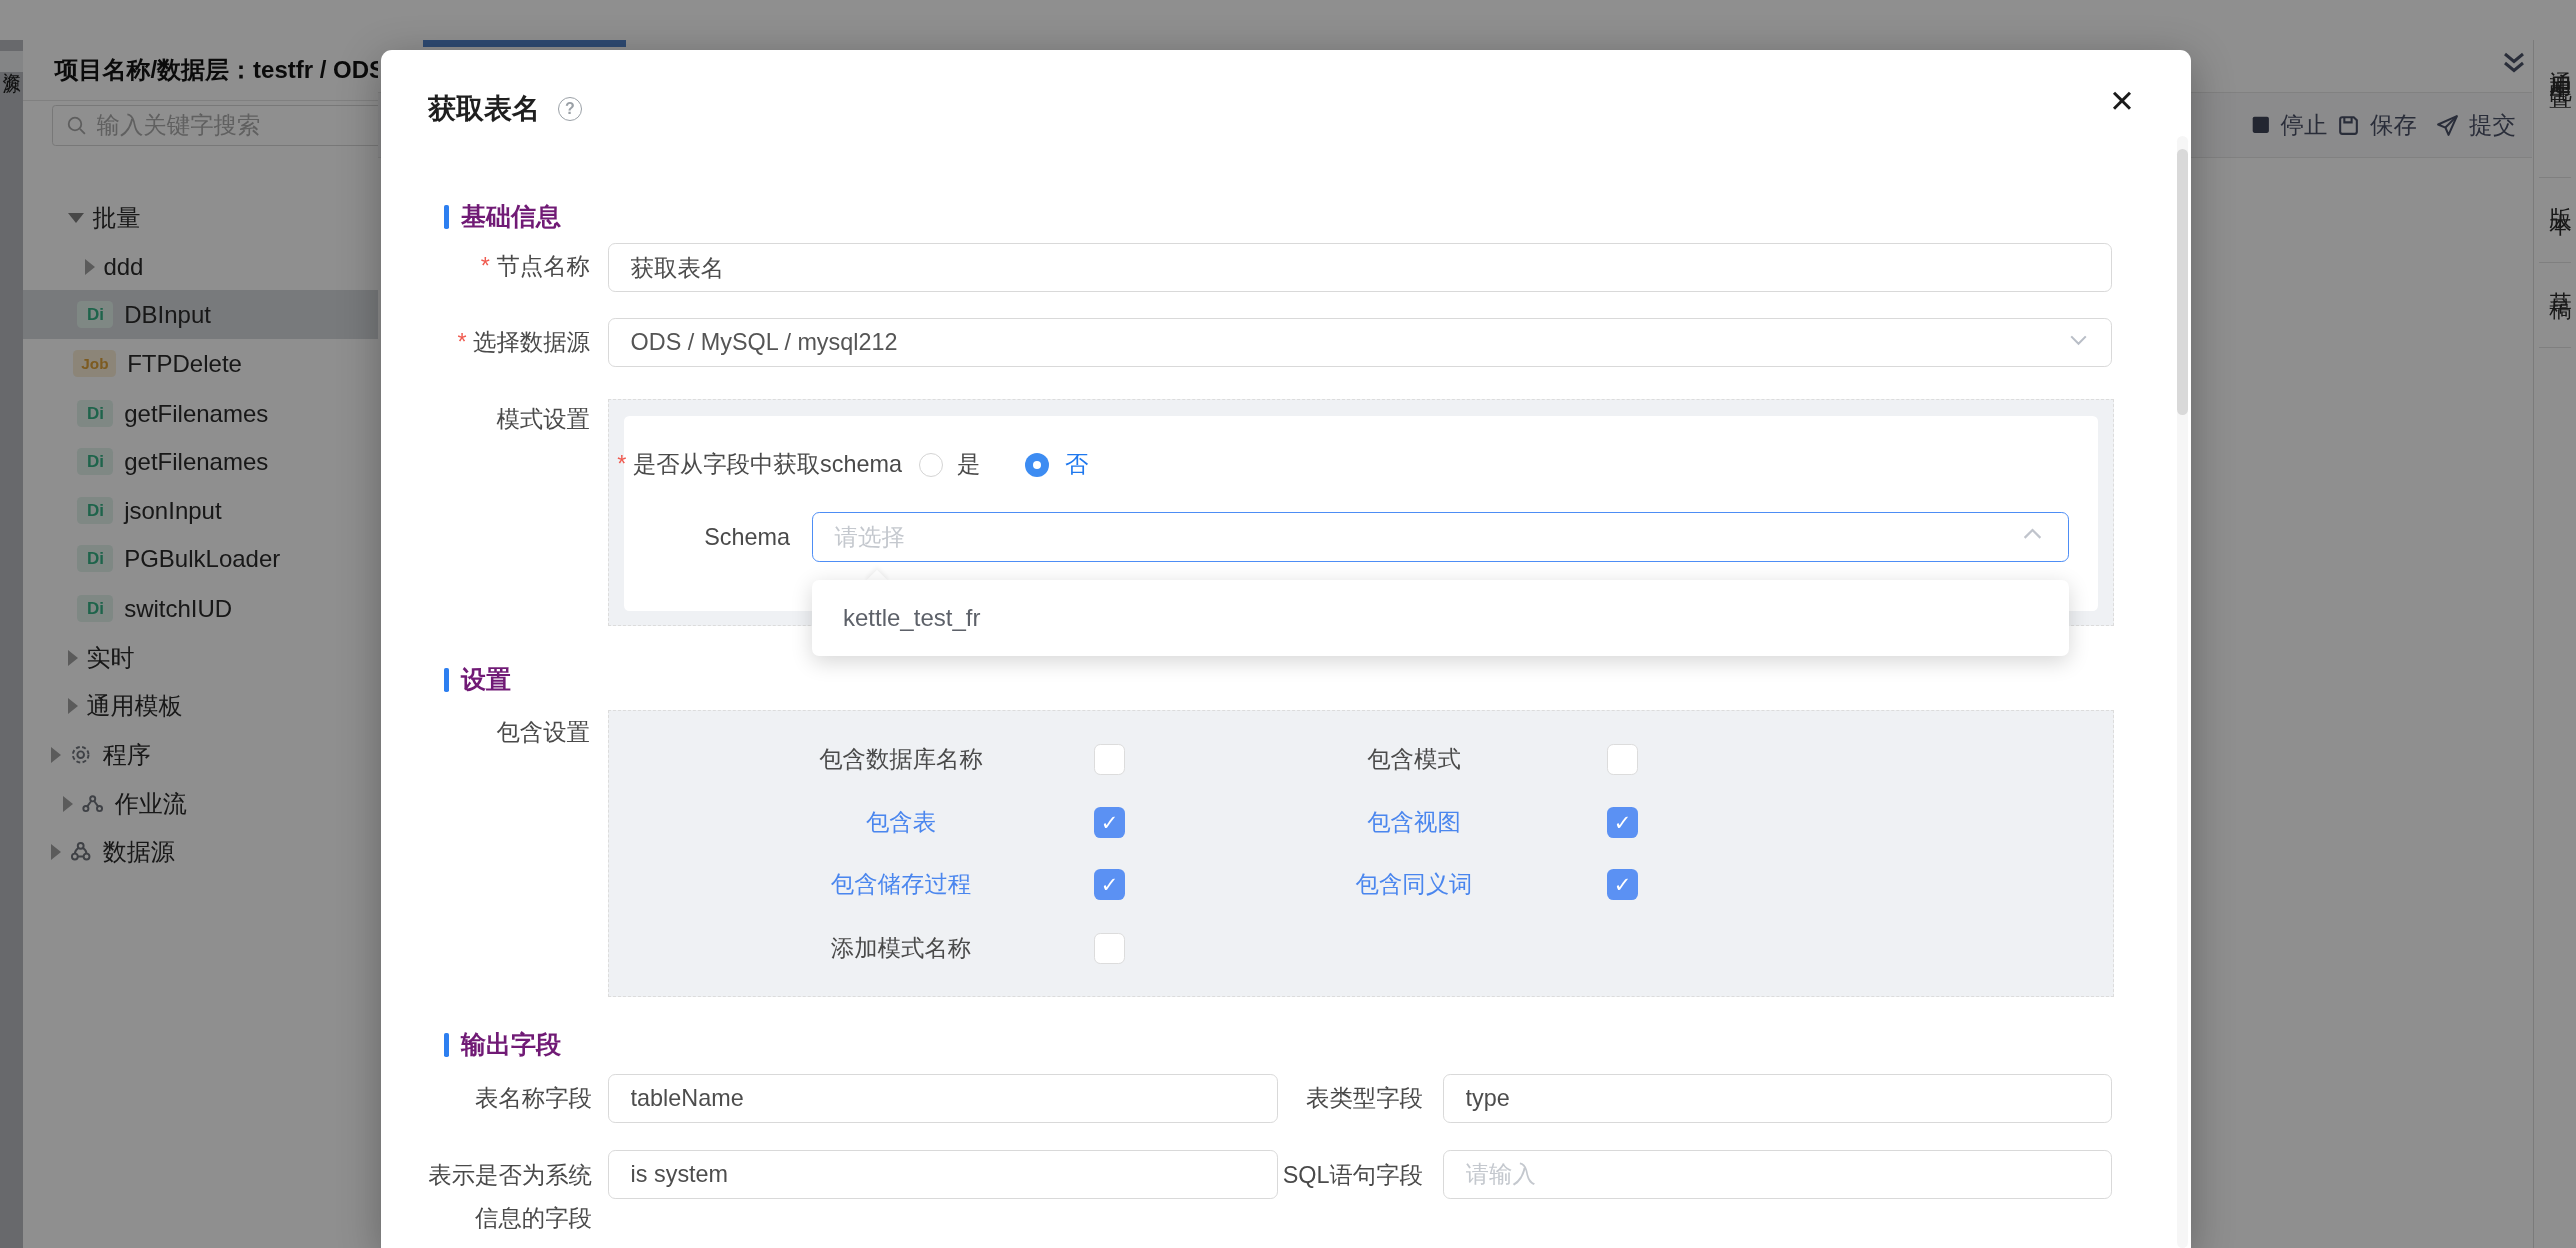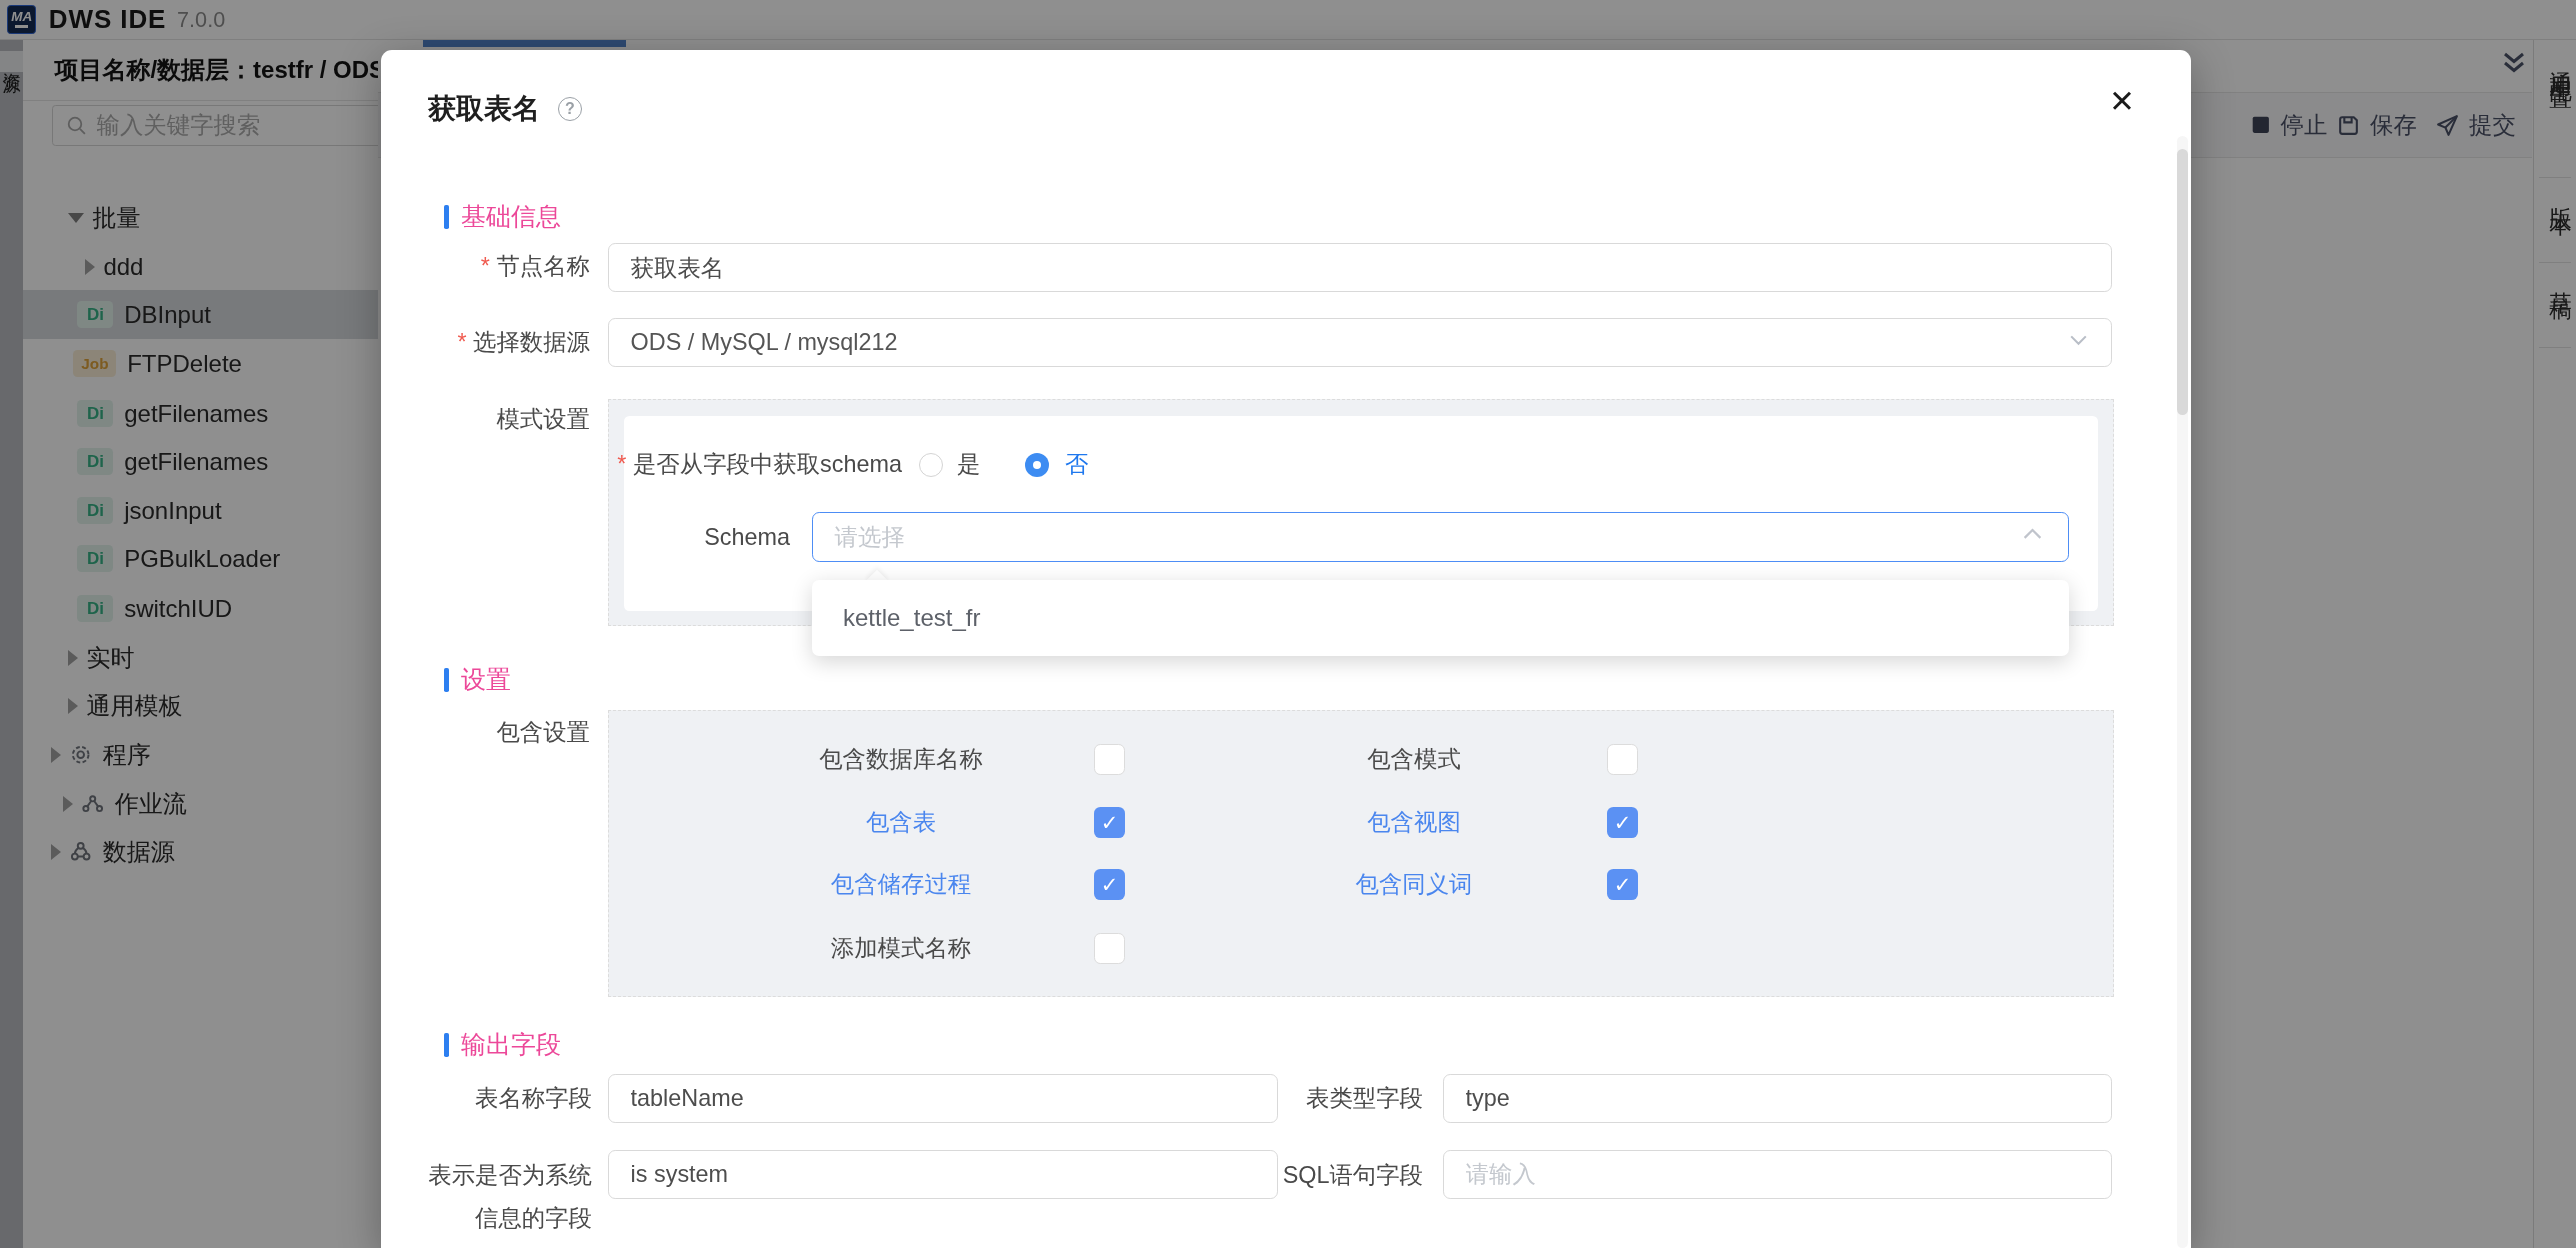--- a/index.html
+++ b/index.html
@@ -68,21 +68,21 @@
 
   .m-title { position:absolute; left:47px; top:40px; font-size:28px; font-weight:bold; color:#1f1f1f; }
   .help-ic { position:absolute; left:177px; top:47px; width:24px; height:24px; border:1.8px solid #9aa0a6;
     border-radius:50%; color:#9aa0a6; font-size:16px; font-weight:bold; display:flex; align-items:center;
     justify-content:center; }
   .m-close { position:absolute; left:1728px; top:36px; font-size:31px; font-weight:300; color:#1a1a1a;
     cursor:pointer; line-height:1; }
 
   .sec { position:absolute; display:flex; align-items:center; }
   .sec .bar { width:4.5px; height:24px; background:#2d7ff0; border-radius:1.8px; }
-  .sec .st { margin-left:12.6px; font-size:25px; font-weight:normal; color:#ec4899; }
+  .sec .st { margin-left:12.6px; font-size:25px; font-weight:bold; color:#701a75; }
 
   .flabel { position:absolute; text-align:right; font-size:23.4px; color:#4a4a4a; line-height:31px; white-space:nowrap; }
   .req::before { content:"* "; color:#f05b50; font-size:23.4px; }
 
   .inp { position:absolute; height:49px; border:0.9px solid #d9d9d9; border-radius:7.2px; background:#fff;
     font-size:23.4px; color:#4d4d4d; padding:0 21.6px; outline:none; font-family:inherit; }
   .inp::placeholder { color:#c4c8ce; }
   .selbox { position:absolute; height:49px; border:0.9px solid #d9d9d9; border-radius:7.2px; background:#fff;
     display:flex; align-items:center; padding:0 21.6px; font-size:23.4px; color:#555; cursor:pointer; }
   .selbox .chev { position:absolute; right:20px; }
@@ -112,28 +112,20 @@
   .cblabel.on { color:#4a86ee; }
 
   .m-scroll-track { position:absolute; left:1796px; top:86px; width:10.8px; height:1112px; background:#f6f6f6; border-radius:5.4px; }
   .m-scroll-thumb { position:absolute; left:1796px; top:99px; width:10.8px; height:266px; background:#d9d9d9; border-radius:5.4px; }
 </style>
 </head>
 <body>
 
 <div id="app-bg">
 
-  <div class="header">
-    <div class="logo">
-        <span>MA</span>
-        <span class="bar"></span>
-      </div>
-    <span class="brand-title">DWS IDE</span>
-    <span class="brand-ver">7.0.0</span>
-  </div>
 
   <div class="activity-bar">
     <div class="activity-tab">资源</div>
   </div>
 
   <div class="sidebar">
     <div class="project-row">
       <span class="project-label">项目名称/数据层：testfr / ODS</span>
     </div>
     <div class="search-box">

